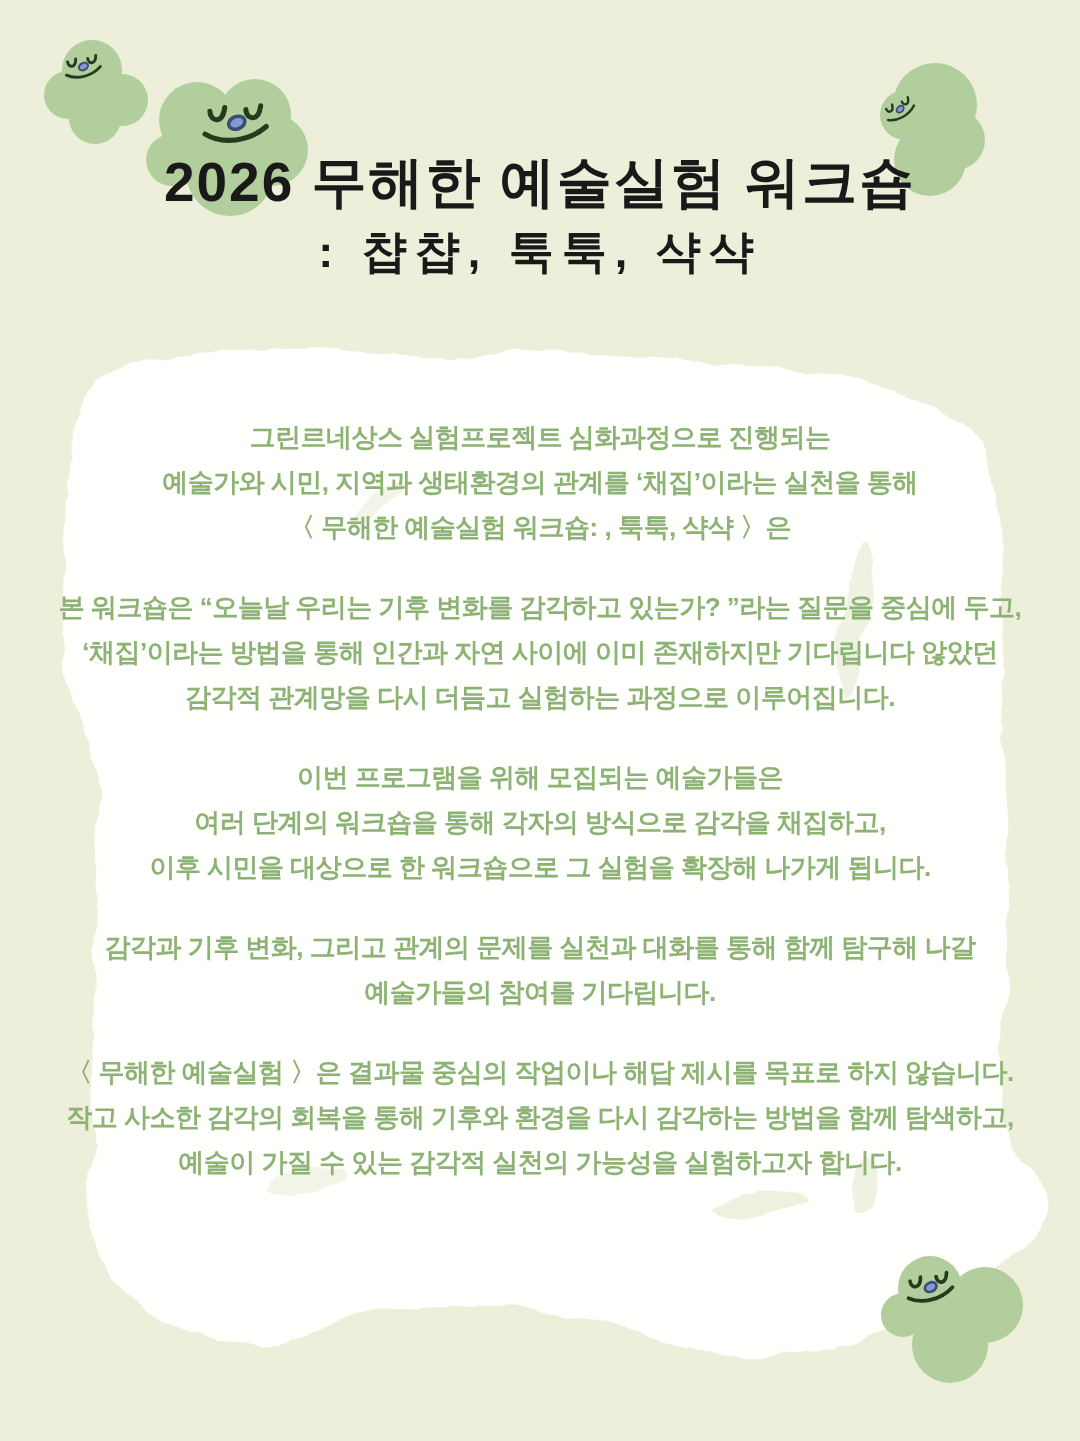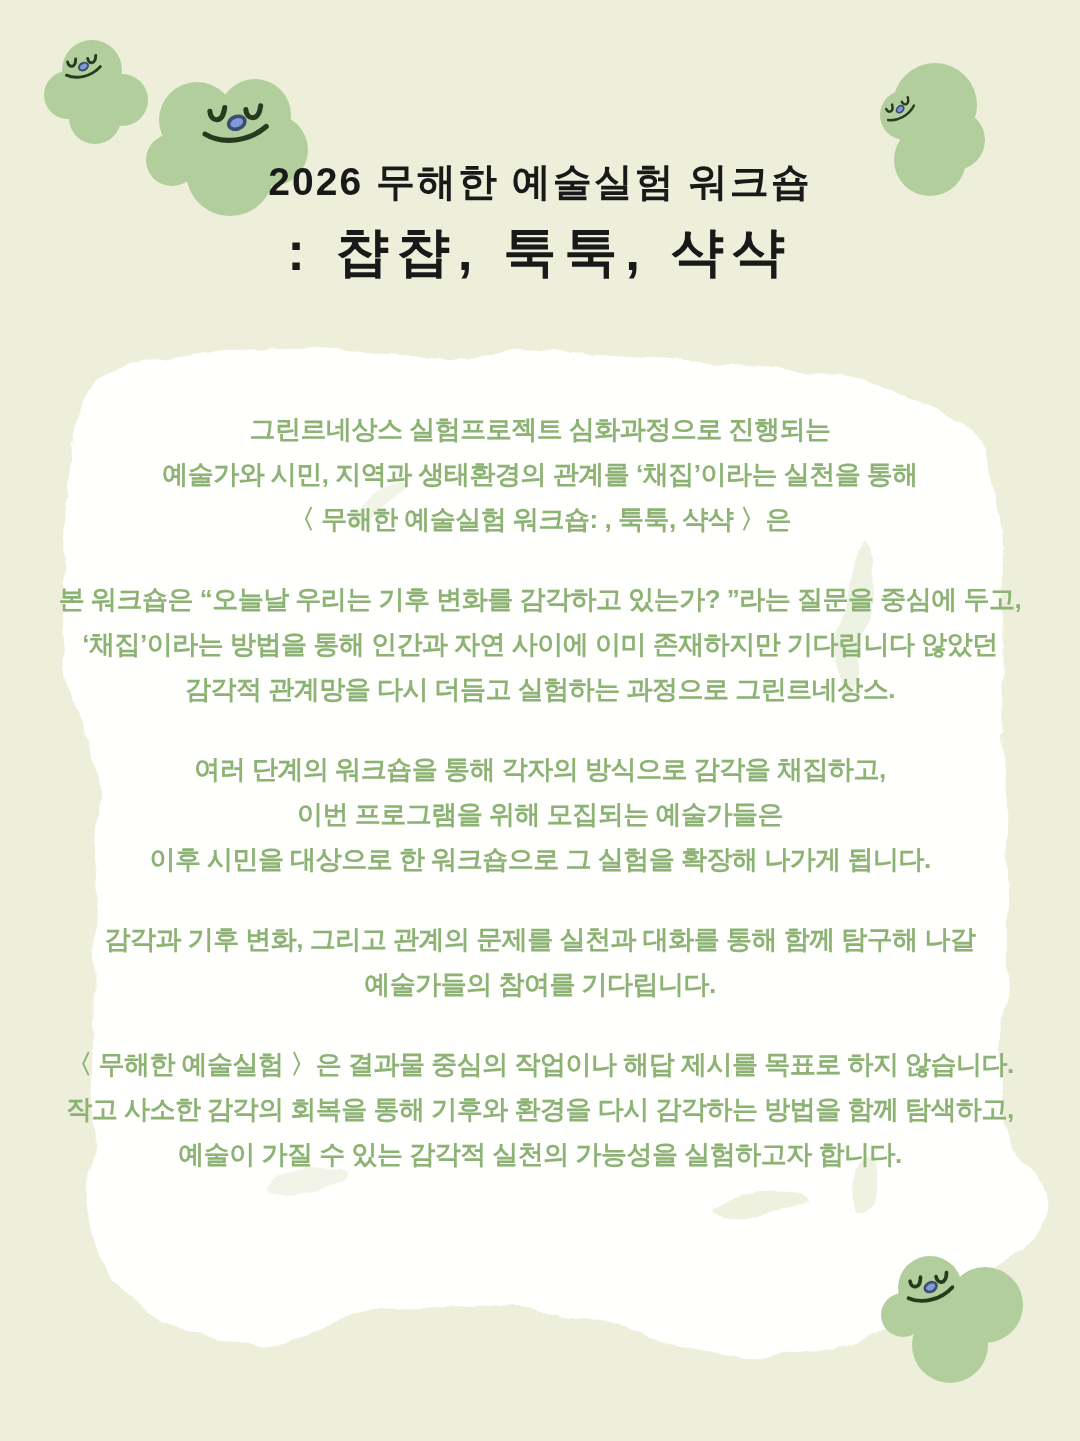--- a/index.html
+++ b/index.html
@@ -6,27 +6,27 @@
   .poster {
     position:relative; width:1080px; height:1441px;
     background:#edefda; overflow:hidden;
     font-family:"Liberation Sans","DejaVu Sans",sans-serif;
   }
   .bg-svg { position:absolute; left:0; top:0; width:1080px; height:1441px; z-index:1; }
   .title-block {
     position:absolute; top:146px; left:0; width:100%;
     text-align:center; color:#191919; font-weight:900; z-index:3;
   }
-  .title-line1 { font-size:39px; line-height:72px; letter-spacing:2px; white-space:nowrap; }
-  .title-line2 { font-size:53px; line-height:68px; letter-spacing:8px; white-space:nowrap; }
+  .title-line1 { font-size:55px; line-height:72px; letter-spacing:2px; white-space:nowrap; }
+  .title-line2 { font-size:45px; line-height:68px; letter-spacing:8px; white-space:nowrap; }
   .body-text {
     position:absolute; top:399px; left:0; width:100%;
     text-align:center; color:#8db374; font-weight:bold; z-index:3;
   }
-  .para { margin:8px 0 35px 0; }
+  .para { margin:16px 0 35px 0; }
   .body-line { font-size:26px; line-height:45px; white-space:nowrap; letter-spacing:-0.5px; }
 </style>
 </head>
 <body>
 
 <div class="poster">
 
   <svg class="bg-svg" viewBox="0 0 1080 1441" aria-hidden="true">
     <defs>
       <filter id="roughEdge" x="-8%" y="-8%" width="116%" height="116%">
@@ -128,25 +128,25 @@
 
   <div class="body-text">
     <div class="para">
         <div class="body-line">그린르네상스 실험프로젝트 심화과정으로 진행되는</div>
         <div class="body-line">예술가와 시민, 지역과 생태환경의 관계를 ‘채집’이라는 실천을 통해</div>
         <div class="body-line">〈 무해한 예술실험 워크숍: , 툭툭, 샥샥 〉은</div>
       </div>
     <div class="para">
         <div class="body-line">본 워크숍은 “오늘날 우리는 기후 변화를 감각하고 있는가? ”라는 질문을 중심에 두고,</div>
         <div class="body-line">‘채집’이라는 방법을 통해 인간과 자연 사이에 이미 존재하지만 기다립니다 않았던</div>
-        <div class="body-line">감각적 관계망을 다시 더듬고 실험하는 과정으로 그린르네상스.</div>
+        <div class="body-line">감각적 관계망을 다시 더듬고 실험하는 과정으로 이루어집니다.</div>
       </div>
     <div class="para">
+        <div class="body-line">이번 프로그램을 위해 모집되는 예술가들은</div>
         <div class="body-line">여러 단계의 워크숍을 통해 각자의 방식으로 감각을 채집하고,</div>
-        <div class="body-line">이번 프로그램을 위해 모집되는 예술가들은</div>
         <div class="body-line">이후 시민을 대상으로 한 워크숍으로 그 실험을 확장해 나가게 됩니다.</div>
       </div>
     <div class="para">
         <div class="body-line">감각과 기후 변화, 그리고 관계의 문제를 실천과 대화를 통해 함께 탐구해 나갈</div>
         <div class="body-line">예술가들의 참여를 기다립니다.</div>
       </div>
     <div class="para">
         <div class="body-line">〈 무해한 예술실험 〉은 결과물 중심의 작업이나 해답 제시를 목표로 하지 않습니다.</div>
         <div class="body-line">작고 사소한 감각의 회복을 통해 기후와 환경을 다시 감각하는 방법을 함께 탐색하고,</div>
         <div class="body-line">예술이 가질 수 있는 감각적 실천의 가능성을 실험하고자 합니다.</div>

